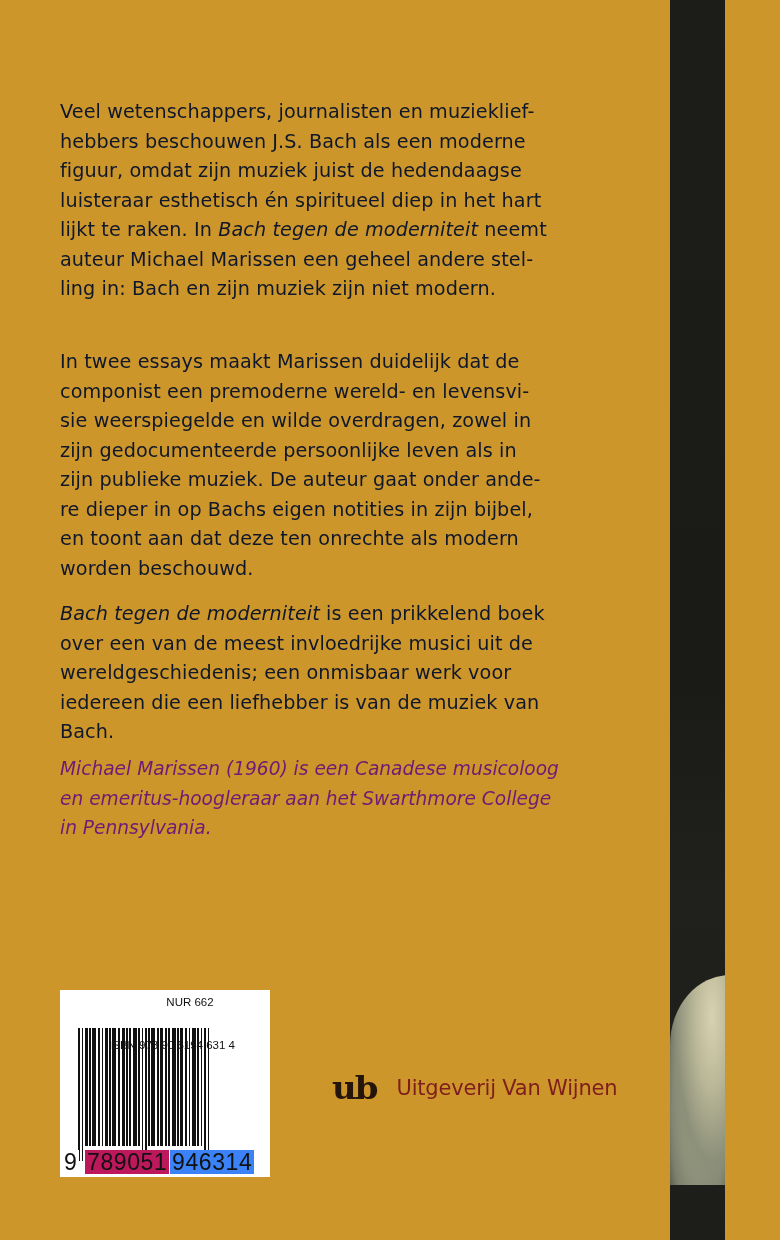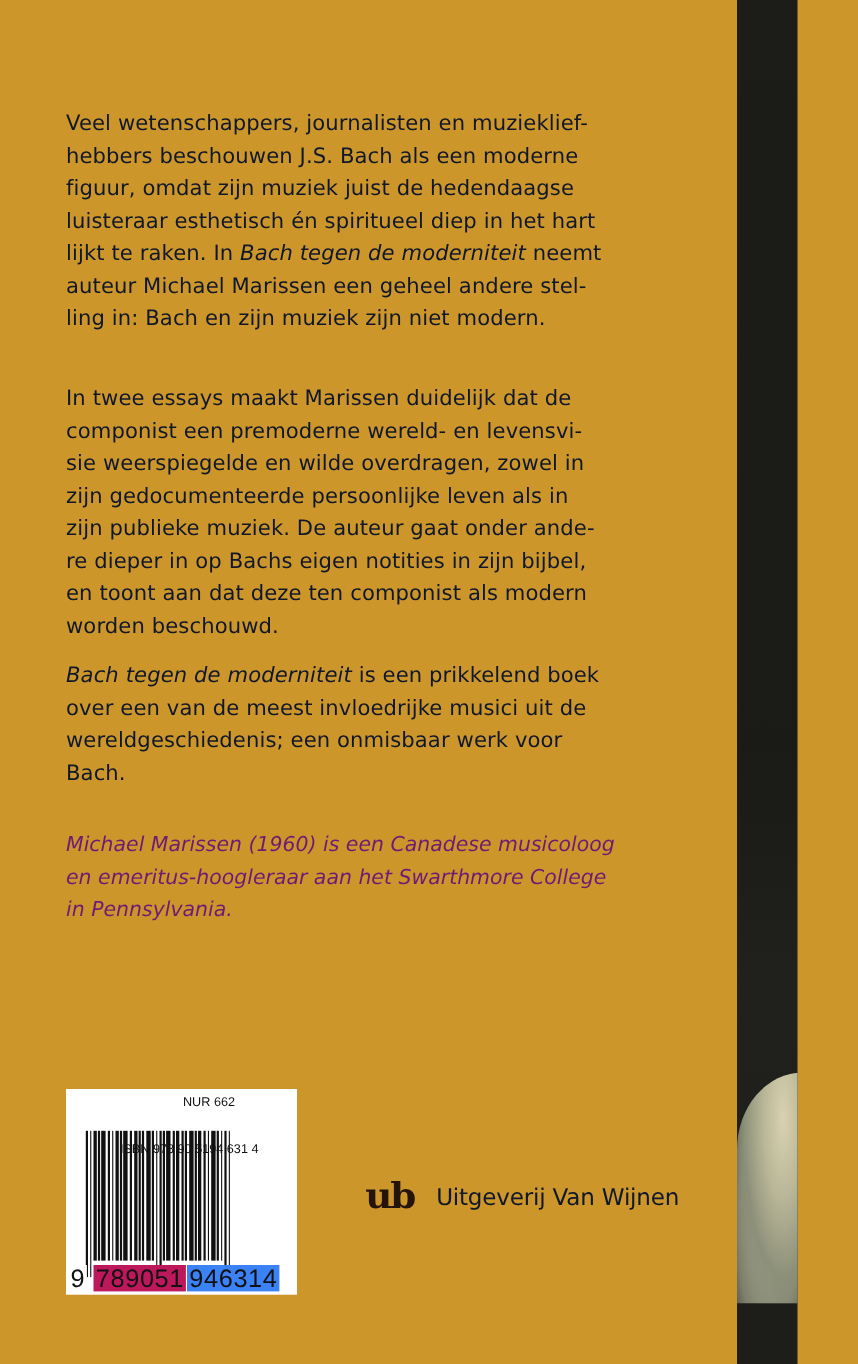--- a/index.html
+++ b/index.html
@@ -63,21 +63,21 @@
     .publisher {
       position: absolute; left: 332px; top: 1068px; height: 40px;
       display: flex; align-items: center;
     }
     .publisher .logo {
       font-family: "DejaVu Serif", serif; font-weight: bold; font-size: 34px;
       color: #24140a; letter-spacing: -2px; line-height: 34px; margin-right: 20px;
       transform: scaleY(0.95);
     }
     .publisher .name {
-      font-family: "DejaVu Sans", sans-serif; font-size: 21px; color: #0f172a;
+      font-family: "DejaVu Sans", sans-serif; font-size: 21px; color: #7f1d1d;
       letter-spacing: -0.2px;
     }
   </style>
 </head>
 <body>
 
 <div class="strip">
   <div class="paint"></div>
 </div>
 
@@ -91,28 +91,29 @@
   <span class="line">ling in: Bach en zijn muziek zijn niet modern.</span>
 </div>
 
 <div class="text-block" id="p2">
   <span class="line">In twee essays maakt Marissen duidelijk dat de</span>
   <span class="line">componist een premoderne wereld- en levensvi-</span>
   <span class="line">sie weerspiegelde en wilde overdragen, zowel in</span>
   <span class="line">zijn gedocumenteerde persoonlijke leven als in</span>
   <span class="line">zijn publieke muziek. De auteur gaat onder ande-</span>
   <span class="line">re dieper in op Bachs eigen notities in zijn bijbel,</span>
-  <span class="line">en toont aan dat deze ten componist als modern</span>
+  <span class="line">en toont aan dat deze ten onrechte als modern</span>
   <span class="line">worden beschouwd.</span>
 </div>
 
 <div class="text-block" id="p3">
   <span class="line"><em>Bach tegen de moderniteit</em><span> is een prikkelend boek</span></span>
   <span class="line">over een van de meest invloedrijke musici uit de</span>
   <span class="line">wereldgeschiedenis; een onmisbaar werk voor</span>
+  <span class="line">iedereen die een liefhebber is van de muziek van</span>
   <span class="line">Bach.</span>
 </div>
 
 <div id="bio">
   <span class="line">Michael Marissen (1960) is een Canadese musicoloog</span>
   <span class="line">en emeritus-hoogleraar aan het Swarthmore College</span>
   <span class="line">in Pennsylvania.</span>
 </div>
 
 <div class="barcode-box">

